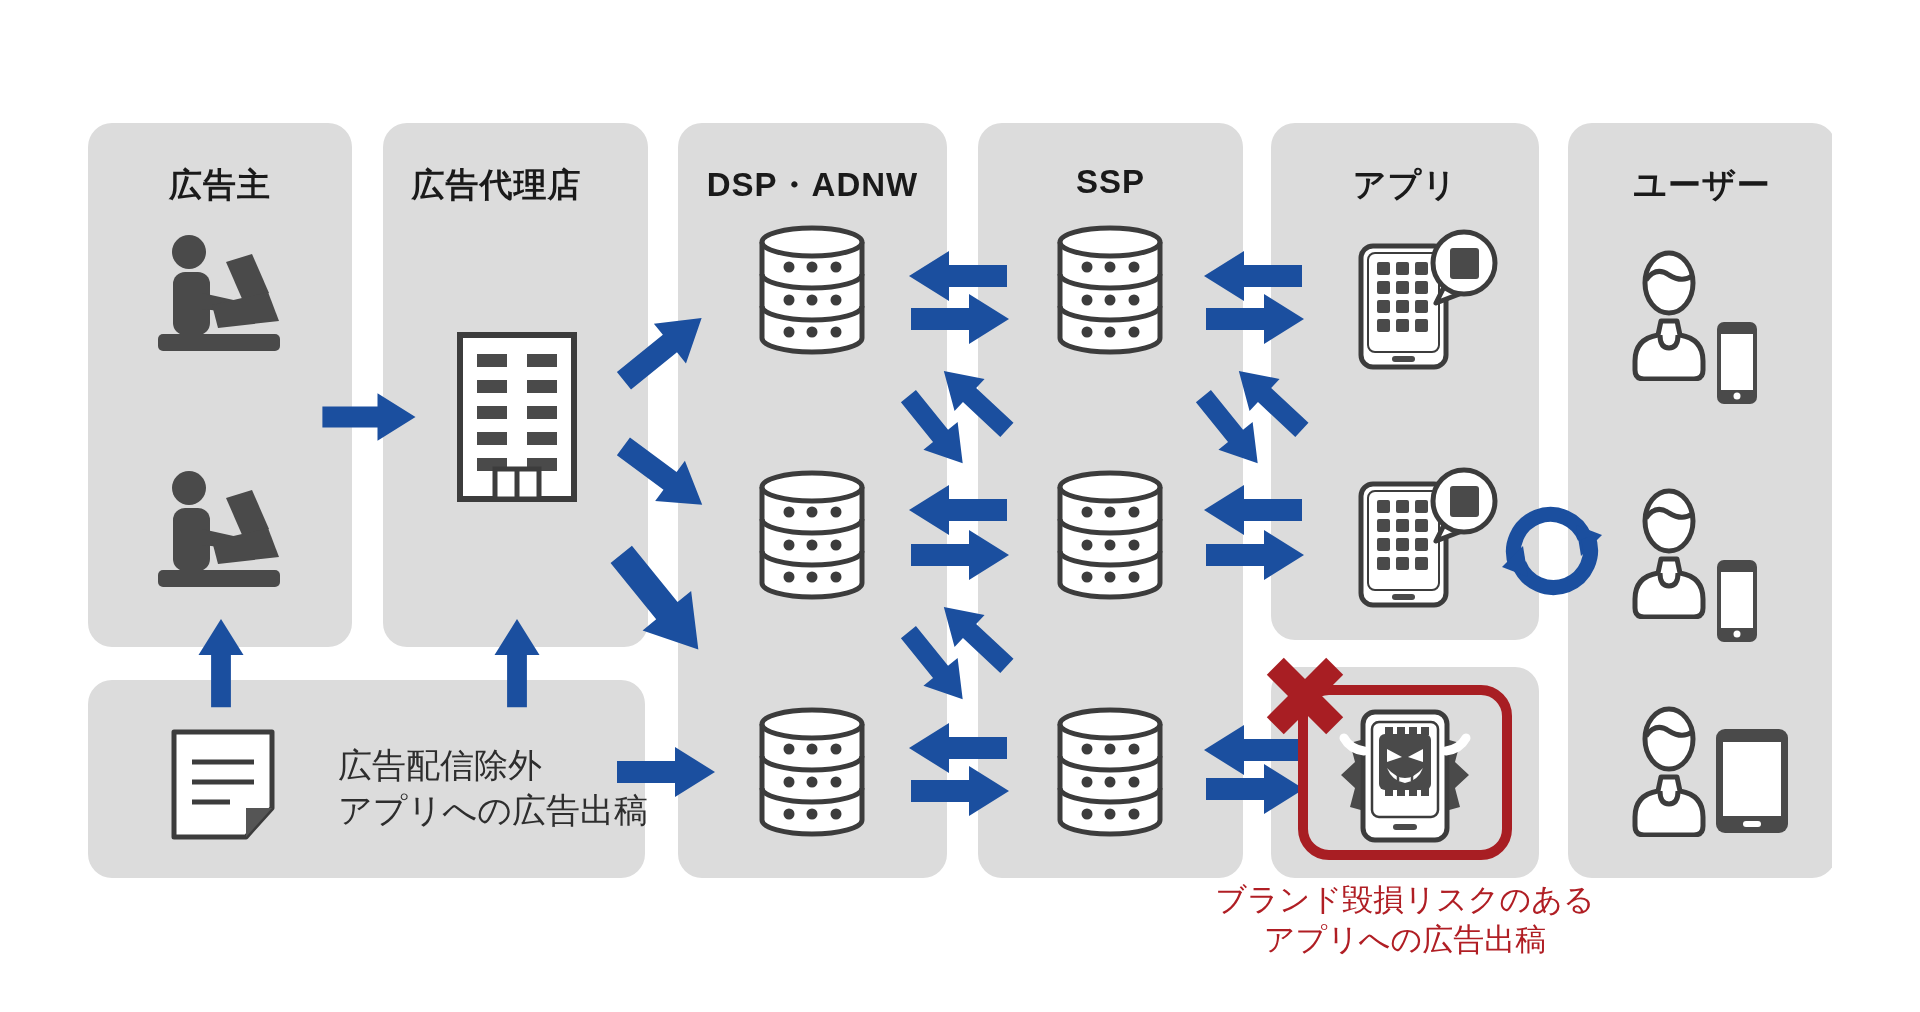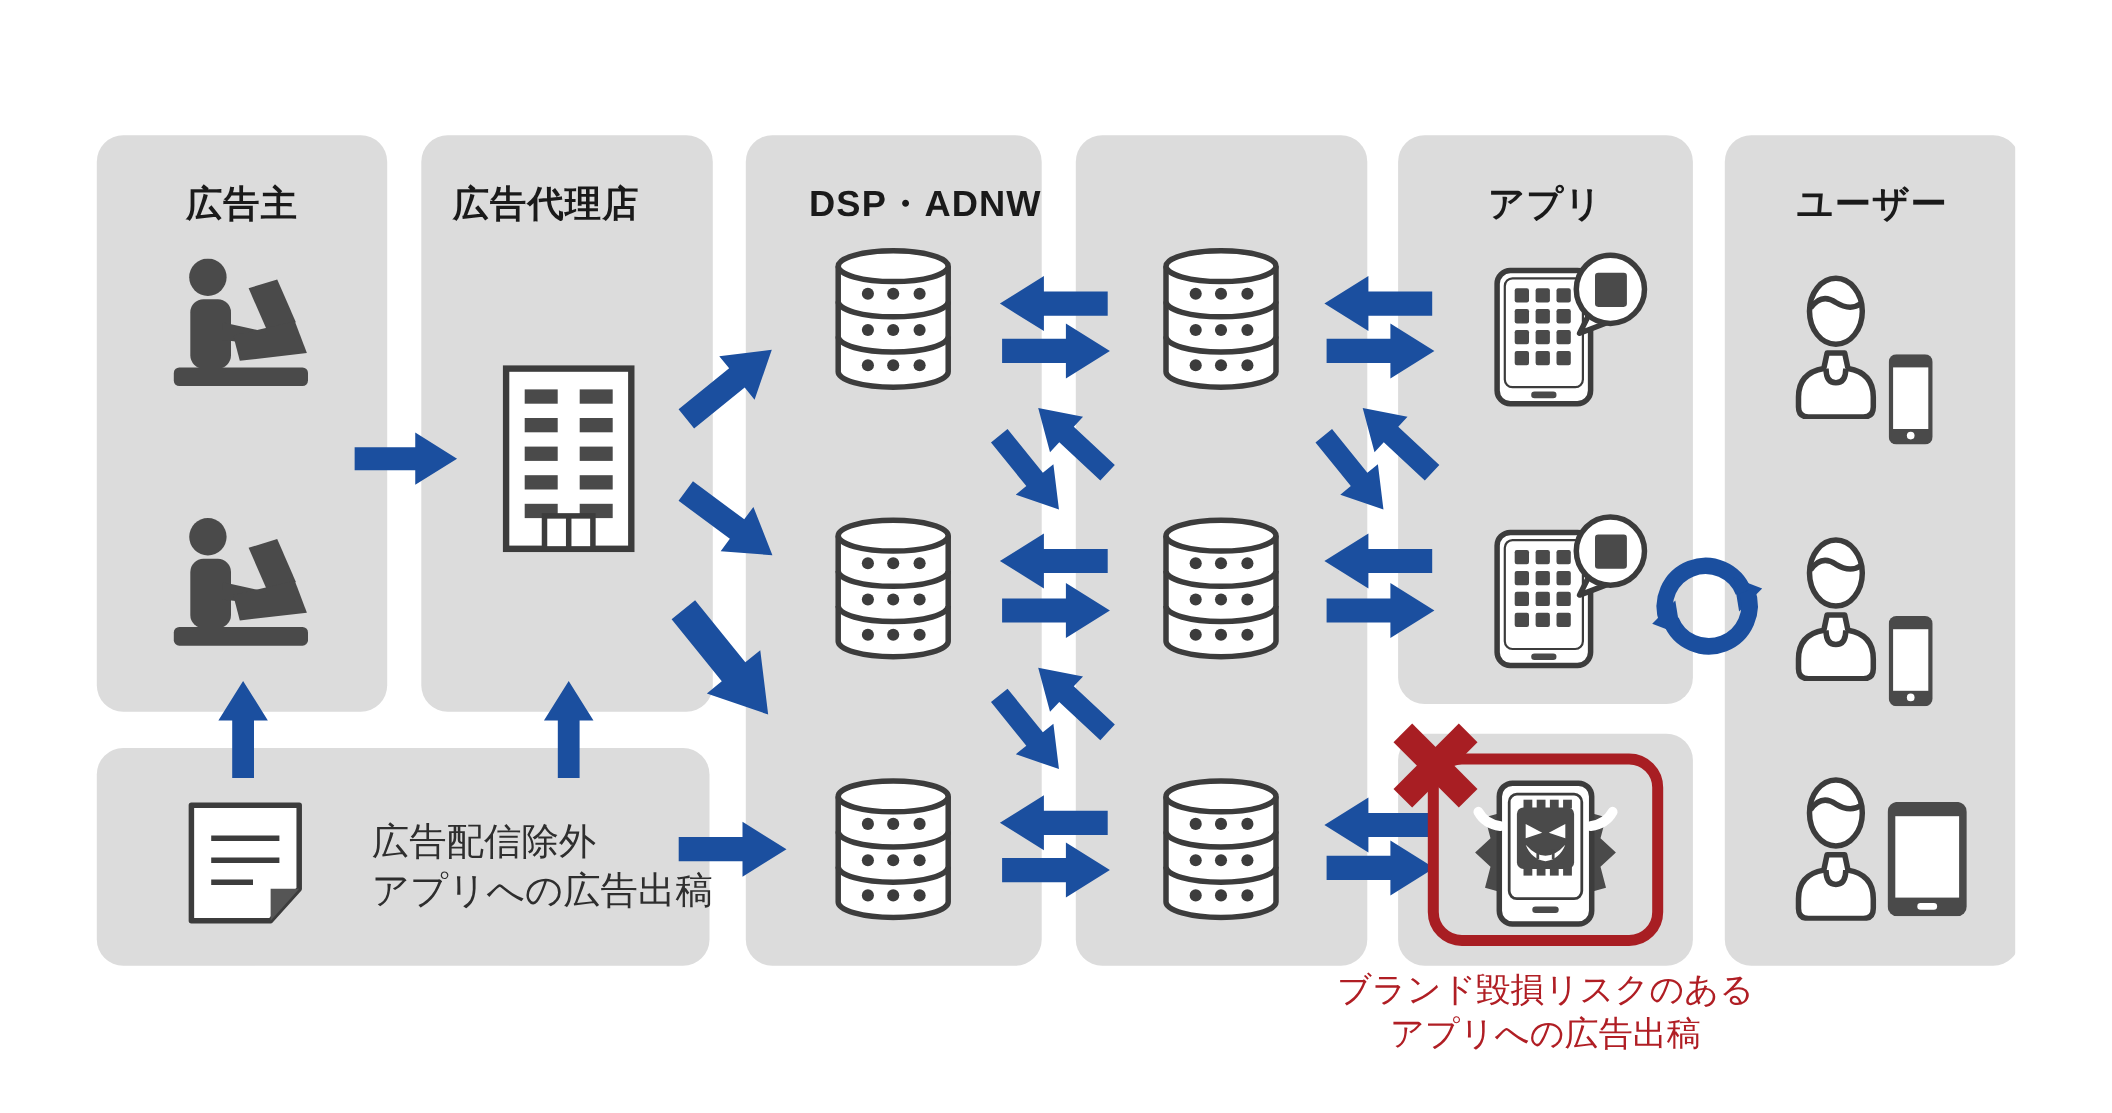--- a/index.html
+++ b/index.html
@@ -32,21 +32,22 @@
   <div class="panel" style="left:383px;top:88px;width:265px;height:524px;"></div>
   <div class="panel" style="left:678px;top:88px;width:269px;height:755px;"></div>
   <div class="panel" style="left:978px;top:88px;width:265px;height:755px;"></div>
   <div class="panel" style="left:1271px;top:88px;width:268px;height:517px;"></div>
   <div class="panel" style="left:1271px;top:632px;width:268px;height:211px;"></div>
   <div class="panel" style="left:1568px;top:88px;width:268px;height:755px;"></div>
   <div class="panel" style="left:88px;top:645px;width:557px;height:198px;"></div>
 
   <div class="col-title" style="left:88px;width:264px;">広告主</div>
   <div class="col-title" style="left:364px;width:265px;">広告代理店</div>
-  <div class="col-title" style="left:678px;width:269px;text-align:right;">DSP・ADNW</div>
+  <div class="col-title" style="left:678px;width:269px;">DSP・ADNW</div>
+  <div class="col-title" style="left:978px;width:265px;">SSP</div>
   <div class="col-title" style="left:1271px;width:268px;">アプリ</div>
   <div class="col-title" style="left:1568px;width:268px;">ユーザー</div>
 
   <svg class="overlay" viewBox="0 0 1920 1012">
     <defs>
 
       <path id="arr" d="M -48 -11 L 10 -11 L 10 -25 L 50 0 L 10 25 L 10 11 L -48 11 Z"></path>
 
       <symbol id="sym-db" viewBox="0 0 106 130">
         <path d="M3,17 L3,113 A50,14 0 0 0 103,113 L103,17" fill="#fff" stroke="#3C3C3C" stroke-width="5"></path>

